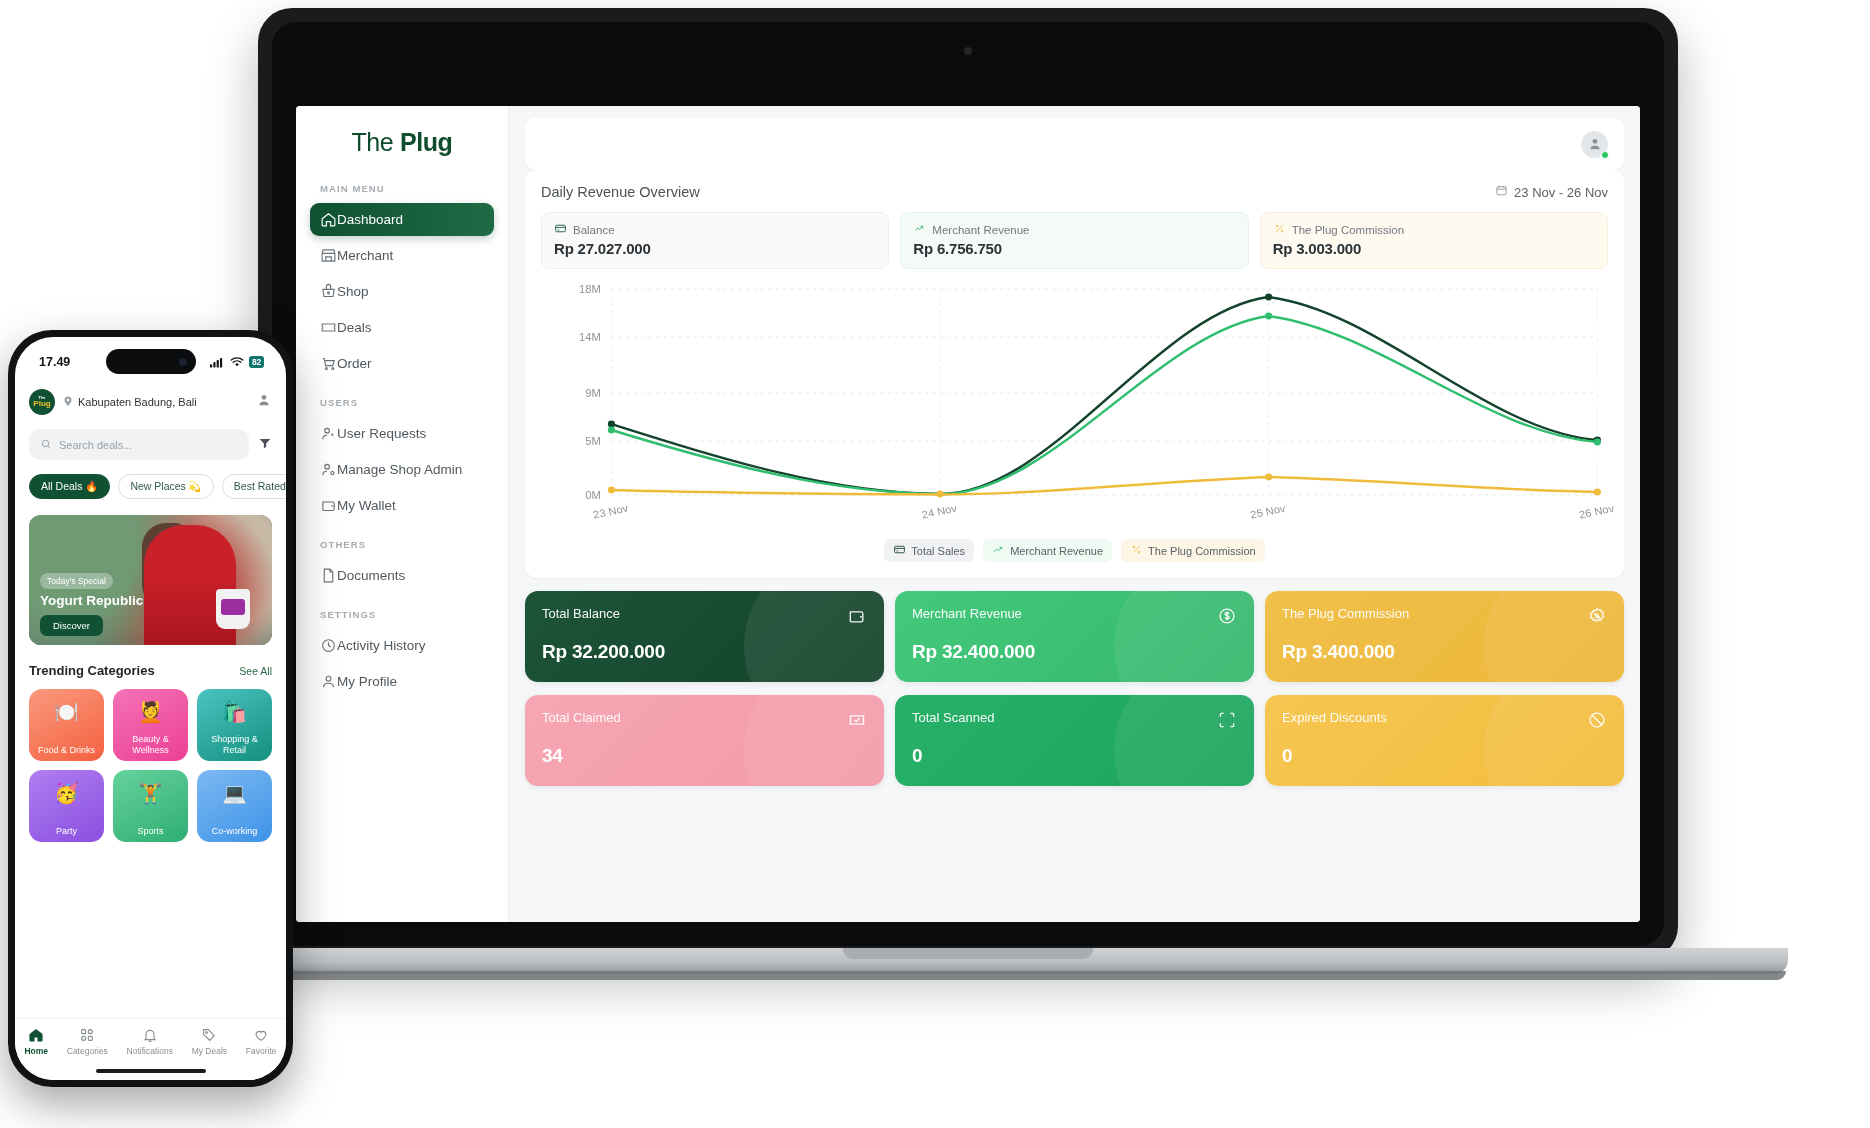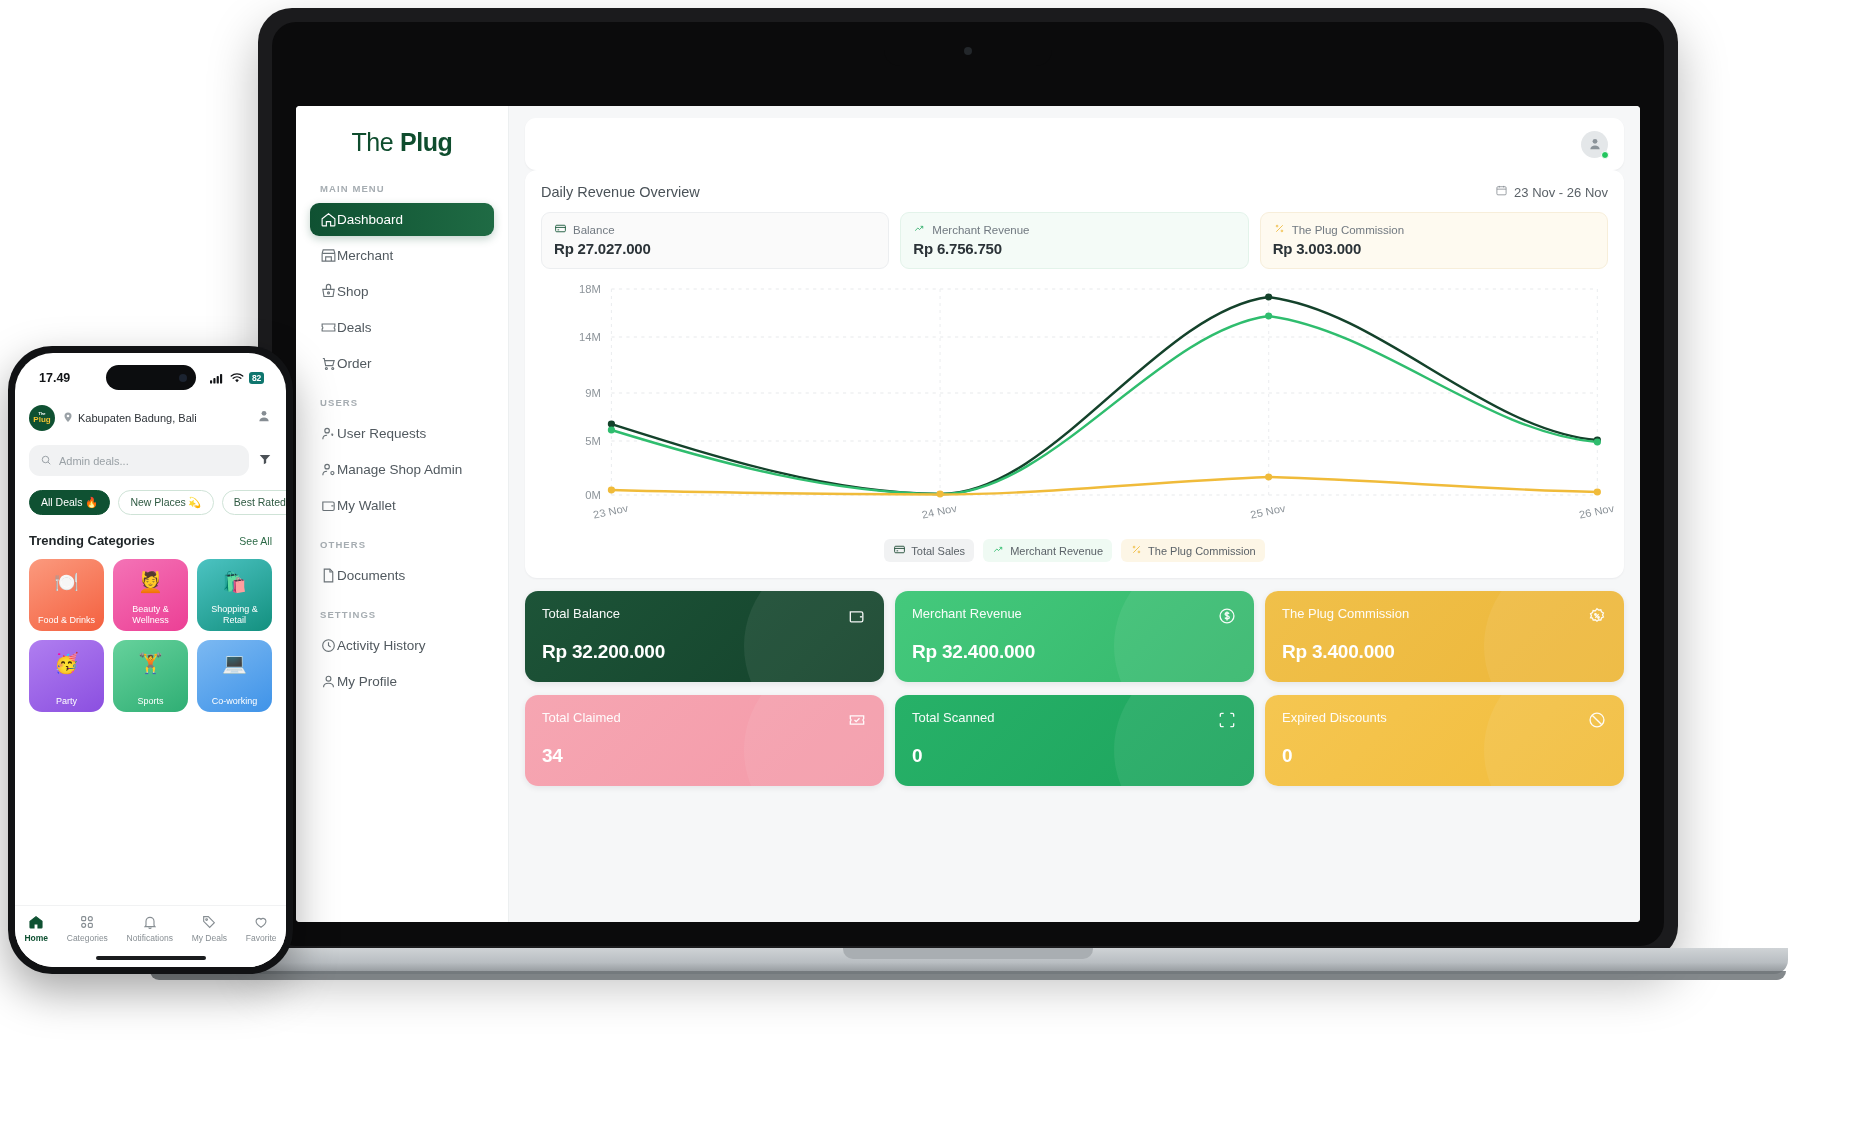--- a/index.html
+++ b/index.html
@@ -150,21 +150,21 @@
   .bc-ico svg { width: 20px; height: 20px; stroke: #fff; fill: none; stroke-width: 1.6; opacity: .95; }
   .c-dark   { background: linear-gradient(135deg,#1d5438 0%, #14422b 100%); }
   .c-green  { background: linear-gradient(135deg,#44c97c 0%, #35b76c 100%); }
   .c-amber  { background: linear-gradient(135deg,#f0c04a 0%, #edb73a 100%); }
   .c-pink   { background: linear-gradient(135deg,#f6a6b2 0%, #f49aa9 100%); }
   .c-green2 { background: linear-gradient(135deg,#27b168 0%, #1da45d 100%); }
   .c-amber2 { background: linear-gradient(135deg,#f5c651 0%, #f2bd3c 100%); }
 
   
   .phone {
-    position: absolute; left: 8px; top: 346px; width: 285px; height: 628px; z-index: 30;
+    position: absolute; left: 8px; top: 330px; width: 285px; height: 757px; z-index: 30;
   }
   .phone-frame {
     position: absolute; inset: 0; background: #111214; border-radius: 44px;
     box-shadow: 0 18px 44px rgba(0,0,0,.35);
     padding: 7px;
   }
   .phone-screen {
     position: absolute; left: 7px; top: 7px; right: 7px; bottom: 7px;
     background: #fff; border-radius: 38px; overflow: hidden;
   }
@@ -640,35 +640,44 @@
                 </svg>
             </div>
           </div>
 
           <div class="search-row">
             <div class="search-box">
               <span><svg viewBox="0 0 24 24">
                     <circle cx="11" cy="11" r="6.5"></circle>
                     <path d="M16 16l4.5 4.5"></path>
                   </svg></span>
-              <span class="ph">Admin deals...</span>
+              <span class="ph">Search deals...</span>
             </div>
             <div class="filter-ico">
               <svg viewBox="0 0 24 24">
                   <path d="M3 5h18l-7 8v6l-4 2v-8z"></path>
                 </svg>
             </div>
           </div>
 
           <div class="chips">
             <div class="chip active">All Deals 🔥</div>
             <div class="chip">New Places 💫</div>
             <div class="chip">Best Rated ⭐</div>
           </div>
 
+          <div class="promo">
+            <div class="blur-bg"></div>
+            <div class="hair"></div>
+            <div class="girl"></div>
+            <div class="cup"></div>
+            <div class="promo-badge">Today's Special</div>
+            <div class="promo-title">Yogurt Republic</div>
+            <div class="promo-btn">Discover</div>
+          </div>
 
           <div class="sec-head">
             <div class="sec-title">Trending Categories</div>
             <div class="sec-link">See All</div>
           </div>
 
           <div class="cat-grid">
             <div class="cat g1">
               <span class="emo">🍽️</span>
               <span class="lab">Food &amp; Drinks</span>

